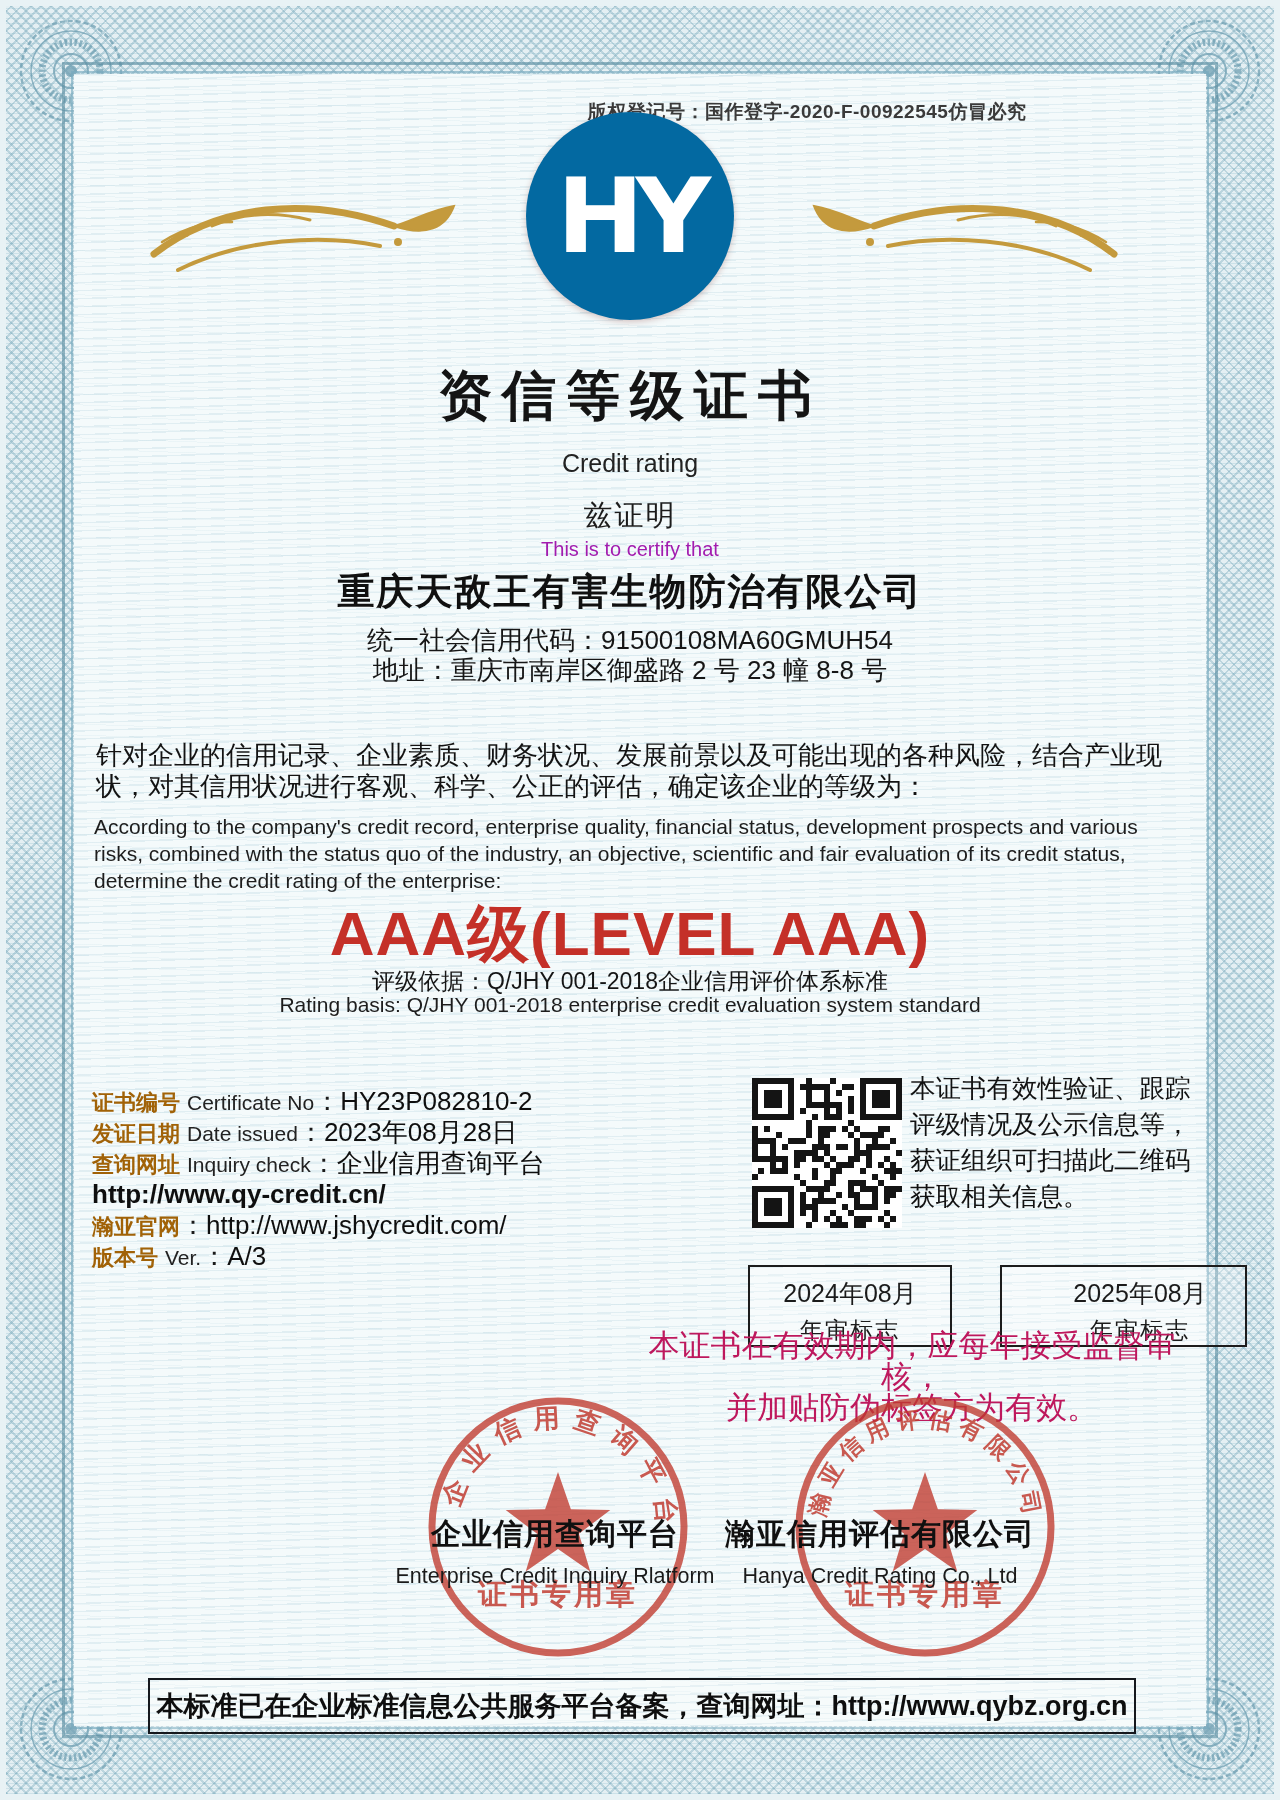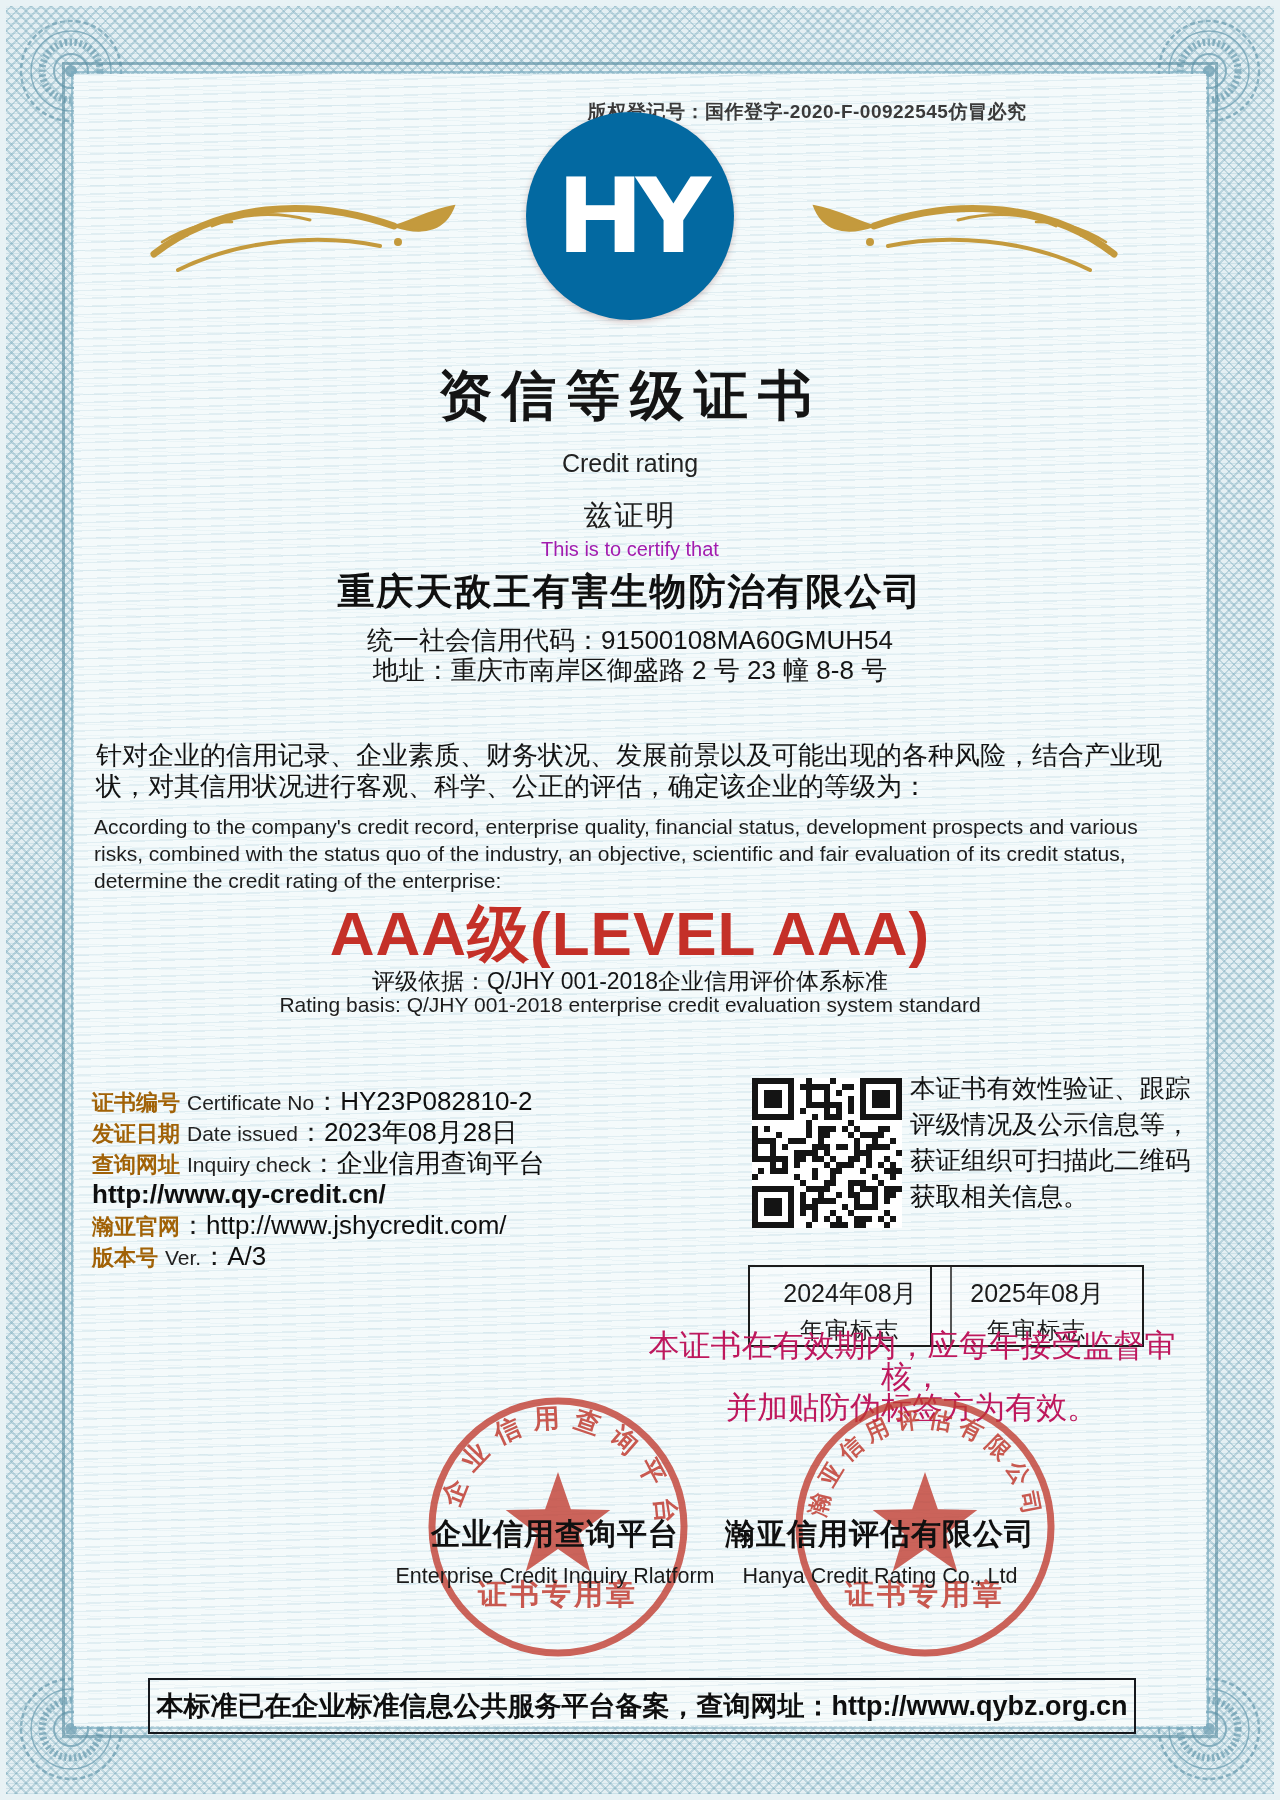--- a/index.html
+++ b/index.html
@@ -404,21 +404,21 @@
           </g>
       </svg>
     </div>
 
     <div class="qr-note">本证书有效性验证、跟踪评级情况及公示信息等，获证组织可扫描此二维码获取相关信息。</div>
 
     <div class="badge" style="left:748px;width:200px;">
       <div class="m">2024年08月</div>
       <div class="l">年审标志</div>
     </div>
-    <div class="badge" style="left:930px;width:210px;">
+    <div class="badge" style="left:1000px;width:210px;padding-left:33px;">
       <div class="m">2025年08月</div>
       <div class="l">年审标志</div>
     </div>
 
     <div class="supervision">
       <div>本证书在有效期内，应每年接受监督审核，</div>
       <div>并加贴防伪标签方为有效。</div>
     </div>
 
     <svg class="seal" style="left:423px;top:1392px;" viewBox="0 0 270 270">

